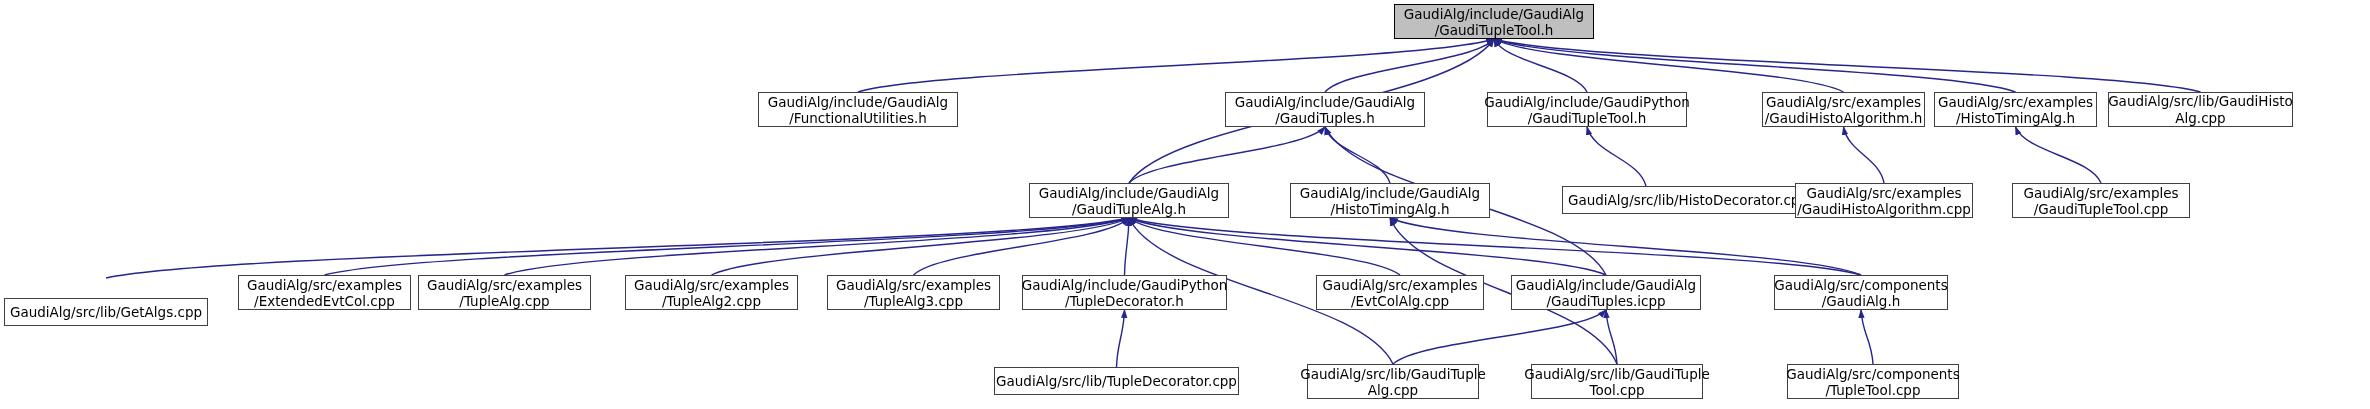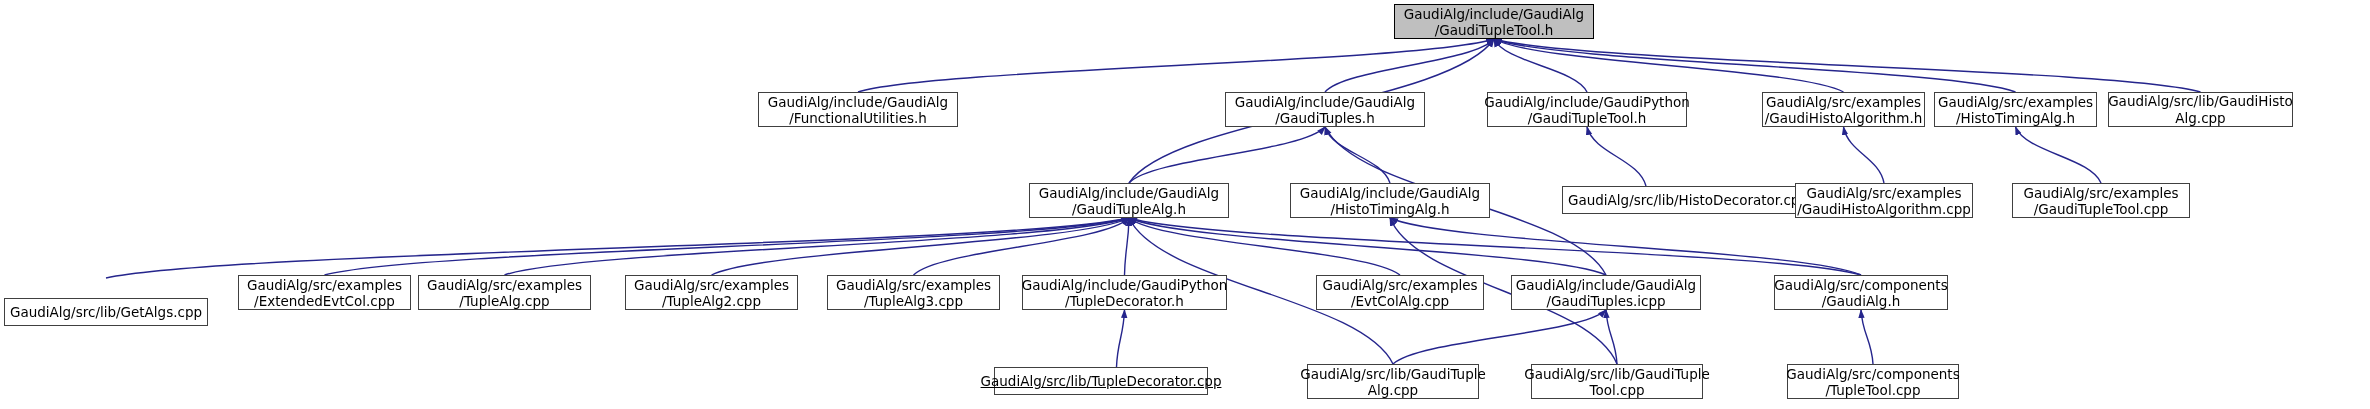--- a/index.html
+++ b/index.html
@@ -105,18 +105,18 @@
       <div class="node" style="left: 2012px; top: 183px; width: 178px; height: 35px;"><span class="ln">GaudiAlg/src/examples</span><span class="ln">/GaudiTupleTool.cpp</span></div>
       <div class="node" style="left: 4px; top: 278px; width: 204px; height: 28px; margin-top: 20px;"><span class="ln">GaudiAlg/src/lib/GetAlgs.cpp</span></div>
       <div class="node" style="left: 238px; top: 275px; width: 173px; height: 35px;"><span class="ln">GaudiAlg/src/examples</span><span class="ln">/ExtendedEvtCol.cpp</span></div>
       <div class="node" style="left: 418px; top: 275px; width: 173px; height: 35px;"><span class="ln">GaudiAlg/src/examples</span><span class="ln">/TupleAlg.cpp</span></div>
       <div class="node" style="left: 625px; top: 275px; width: 173px; height: 35px;"><span class="ln">GaudiAlg/src/examples</span><span class="ln">/TupleAlg2.cpp</span></div>
       <div class="node" style="left: 827px; top: 275px; width: 173px; height: 35px;"><span class="ln">GaudiAlg/src/examples</span><span class="ln">/TupleAlg3.cpp</span></div>
       <div class="node" style="left: 1022px; top: 275px; width: 205px; height: 35px;"><span class="ln">GaudiAlg/include/GaudiPython</span><span class="ln">/TupleDecorator.h</span></div>
       <div class="node" style="left: 1316px; top: 275px; width: 168px; height: 35px;"><span class="ln">GaudiAlg/src/examples</span><span class="ln">/EvtColAlg.cpp</span></div>
       <div class="node" style="left: 1511px; top: 275px; width: 190px; height: 35px;"><span class="ln">GaudiAlg/include/GaudiAlg</span><span class="ln">/GaudiTuples.icpp</span></div>
       <div class="node" style="left: 1774px; top: 275px; width: 174px; height: 35px;"><span class="ln">GaudiAlg/src/components</span><span class="ln">/GaudiAlg.h</span></div>
-      <div class="node" style="left: 994px; top: 367px; width: 214px; height: 28px; text-decoration: underline;"><span class="ln">GaudiAlg/src/lib/TupleDecorator.cpp</span></div>
+      <div class="node" style="left: 994px; top: 367px; width: 245px; height: 28px;"><span class="ln">GaudiAlg/src/lib/TupleDecorator.cpp</span></div>
       <div class="node" style="left: 1307px; top: 364px; width: 172px; height: 35px;"><span class="ln">GaudiAlg/src/lib/GaudiTuple</span><span class="ln">Alg.cpp</span></div>
       <div class="node" style="left: 1531px; top: 364px; width: 172px; height: 35px;"><span class="ln">GaudiAlg/src/lib/GaudiTuple</span><span class="ln">Tool.cpp</span></div>
       <div class="node" style="left: 1787px; top: 364px; width: 172px; height: 35px;"><span class="ln">GaudiAlg/src/components</span><span class="ln">/TupleTool.cpp</span></div>
     </div>
 </div>
 
 </body></html>

